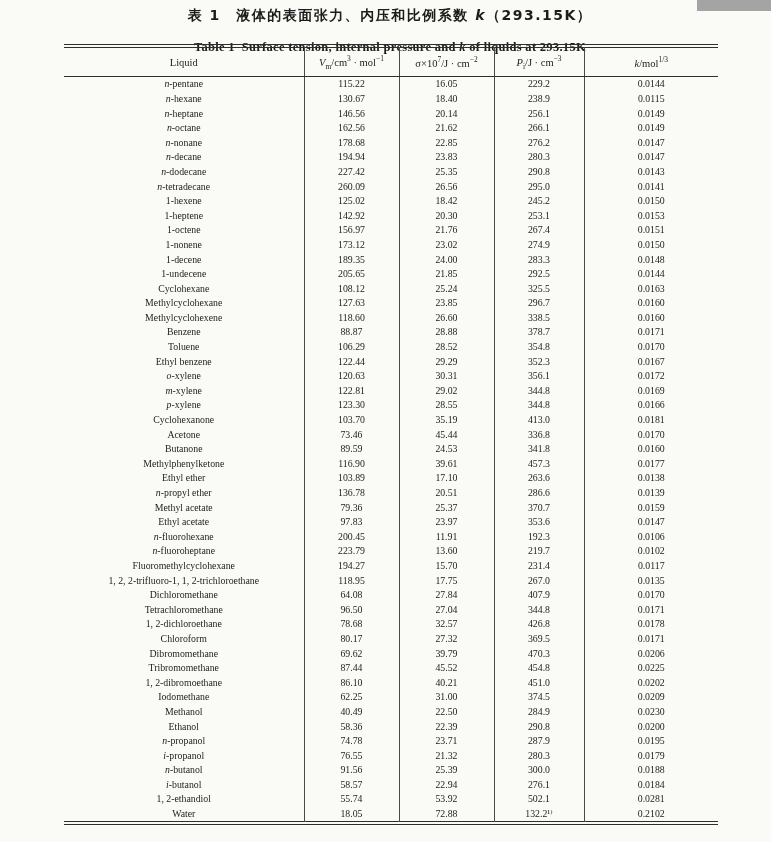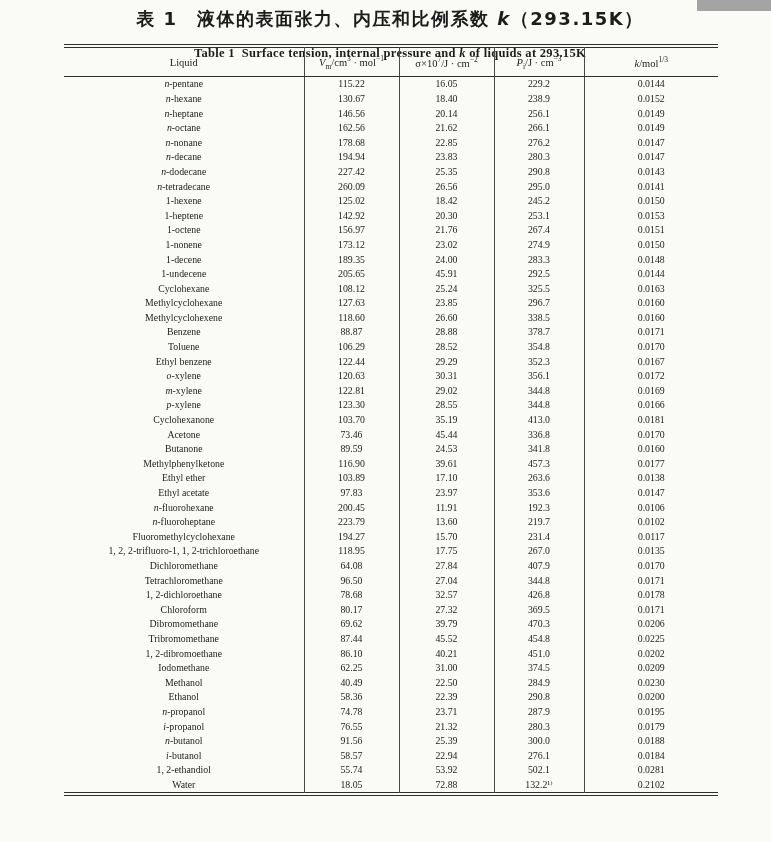--- a/index.html
+++ b/index.html
@@ -8,21 +8,21 @@
     background:#fafaf7;color:#1c1c1c;
     font-family:"Liberation Serif","DejaVu Serif",serif;
   }
   .scan-artifact{
     position:absolute;top:0;right:0;width:74px;height:11px;
     background:#8e8e8e;opacity:.8;
   }
   .titles{position:absolute;top:7px;left:60px;width:660px;text-align:center;}
   .title-zh{
     font-family:"DejaVu Sans","Liberation Sans",sans-serif;
-    font-weight:bold;font-size:18px;letter-spacing:1.5px;
+    font-weight:bold;font-size:14px;letter-spacing:1.5px;
   }
   .title-en{font-weight:bold;font-size:12.5px;margin-top:15px;letter-spacing:.3px;}
   .title-en i, .title-zh i{font-style:italic;}
 
   .table-wrap{
     position:absolute;left:64px;top:44px;width:654px;
     border-top:1.5px solid #2e2e2e;border-bottom:1.5px solid #2e2e2e;
     padding:2px 0;
   }
   table{
@@ -76,21 +76,21 @@
           <td>115.22</td>
           <td>16.05</td>
           <td>229.2</td>
           <td>0.0144</td>
         </tr>
         <tr>
           <td><i>n</i>-hexane</td>
           <td>130.67</td>
           <td>18.40</td>
           <td>238.9</td>
-          <td>0.0152</td>
+          <td>0.0115</td>
         </tr>
         <tr>
           <td><i>n</i>-heptane</td>
           <td>146.56</td>
           <td>20.14</td>
           <td>256.1</td>
           <td>0.0149</td>
         </tr>
         <tr>
           <td><i>n</i>-octane</td>
@@ -158,21 +158,21 @@
         <tr>
           <td>1-decene</td>
           <td>189.35</td>
           <td>24.00</td>
           <td>283.3</td>
           <td>0.0148</td>
         </tr>
         <tr>
           <td>1-undecene</td>
           <td>205.65</td>
-          <td>45.91</td>
+          <td>21.85</td>
           <td>292.5</td>
           <td>0.0144</td>
         </tr>
         <tr>
           <td>Cyclohexane</td>
           <td>108.12</td>
           <td>25.24</td>
           <td>325.5</td>
           <td>0.0163</td>
         </tr>
@@ -261,20 +261,34 @@
           <td>0.0177</td>
         </tr>
         <tr>
           <td>Ethyl ether</td>
           <td>103.89</td>
           <td>17.10</td>
           <td>263.6</td>
           <td>0.0138</td>
         </tr>
         <tr>
+          <td><i>n</i>-propyl ether</td>
+          <td>136.78</td>
+          <td>20.51</td>
+          <td>286.6</td>
+          <td>0.0139</td>
+        </tr>
+        <tr>
+          <td>Methyl acetate</td>
+          <td>79.36</td>
+          <td>25.37</td>
+          <td>370.7</td>
+          <td>0.0159</td>
+        </tr>
+        <tr>
           <td>Ethyl acetate</td>
           <td>97.83</td>
           <td>23.97</td>
           <td>353.6</td>
           <td>0.0147</td>
         </tr>
         <tr>
           <td><i>n</i>-fluorohexane</td>
           <td>200.45</td>
           <td>11.91</td>

